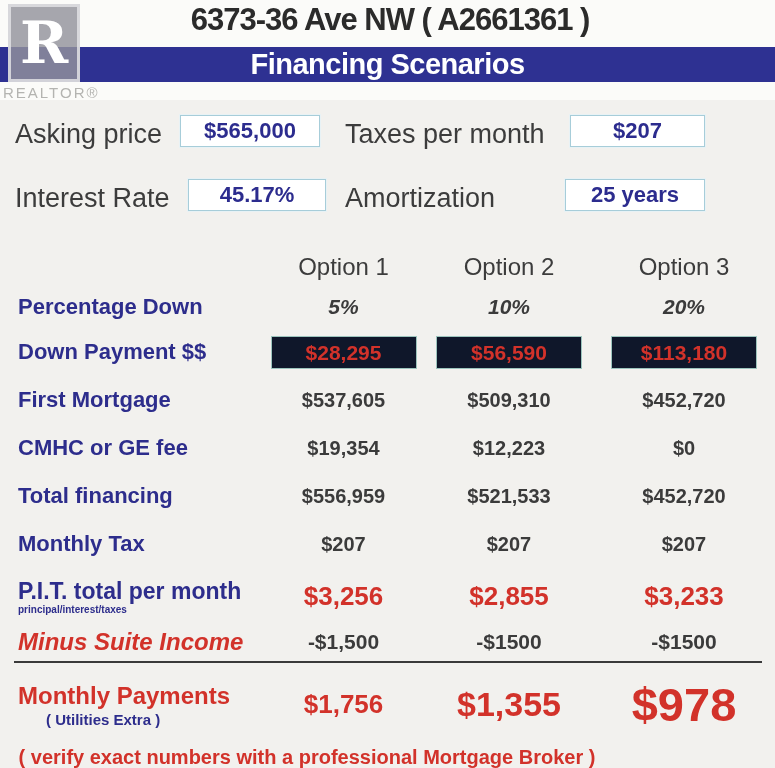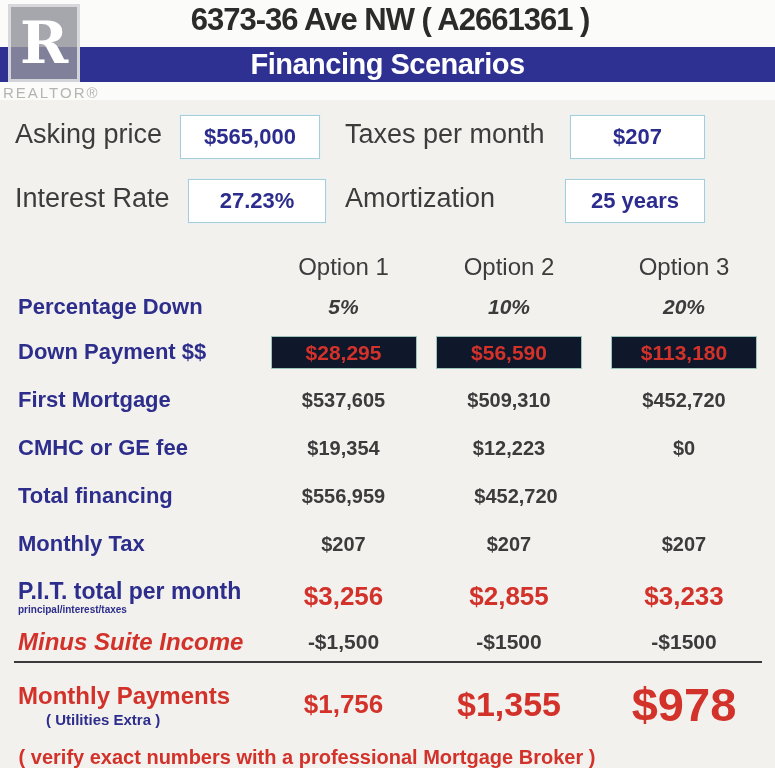--- a/index.html
+++ b/index.html
@@ -37,21 +37,21 @@
     font-family:"DejaVu Serif", serif;
   }
   .wordmark {
     position:absolute; top:84px; left:3px; z-index:2;
     color:#b4b4b1; font-size:15px; letter-spacing:2px;
   }
 
   
   .ilabel { position:absolute; color:#3c3c3c; font-size:27px; }
   .ibox {
-    position:absolute; height:44px; background:#ffffff;
+    position:absolute; height:32px; background:#ffffff;
     border:1px solid #a7cdd9; box-shadow:0 0 0 1px #e8f2f5;
     display:flex; align-items:center; justify-content:center;
     color:#2c2c8e; font-weight:bold; font-size:22px;
   }
 
   
   .table { position:absolute; top:248px; left:0; width:775px; }
   .trow { display:flex; align-items:center; }
   .c0 { width:262px; padding-left:18px; }
   .c1 { width:163px; text-align:center; }
@@ -109,21 +109,21 @@
   </div>
   <div class="wordmark">REALTOR®</div>
 
   <span class="ilabel" style="top:119px; left:15px;">Asking price</span>
   <span class="ibox" style="top:115px; left:180px; width:140px;">$565,000</span>
 
   <span class="ilabel" style="top:119px; left:345px;">Taxes per month</span>
   <span class="ibox" style="top:115px; left:570px; width:135px;">$207</span>
 
   <span class="ilabel" style="top:183px; left:15px;">Interest Rate</span>
-  <span class="ibox" style="top:179px; left:188px; width:138px;">27.23%</span>
+  <span class="ibox" style="top:179px; left:188px; width:138px;">45.17%</span>
 
   <span class="ilabel" style="top:183px; left:345px;">Amortization</span>
   <span class="ibox" style="top:179px; left:565px; width:140px;">25 years</span>
 
   <div class="table">
 
     <div class="trow thead">
       <div class="c0"></div>
       <div class="c1">Option 1</div>
       <div class="c2">Option 2</div>
@@ -154,20 +154,21 @@
     <div class="trow row-std">
       <div class="c0 rlabel">CMHC or GE fee</div>
       <div class="c1 val">$19,354</div>
       <div class="c2 val">$12,223</div>
       <div class="c3 val">$0</div>
     </div>
 
     <div class="trow row-std">
       <div class="c0 rlabel">Total financing</div>
       <div class="c1 val">$556,959</div>
+      <div class="c2 val">$521,533</div>
       <div class="c3 val">$452,720</div>
     </div>
 
     <div class="trow row-std">
       <div class="c0 rlabel">Monthly Tax</div>
       <div class="c1 val">$207</div>
       <div class="c2 val">$207</div>
       <div class="c3 val">$207</div>
     </div>
 

